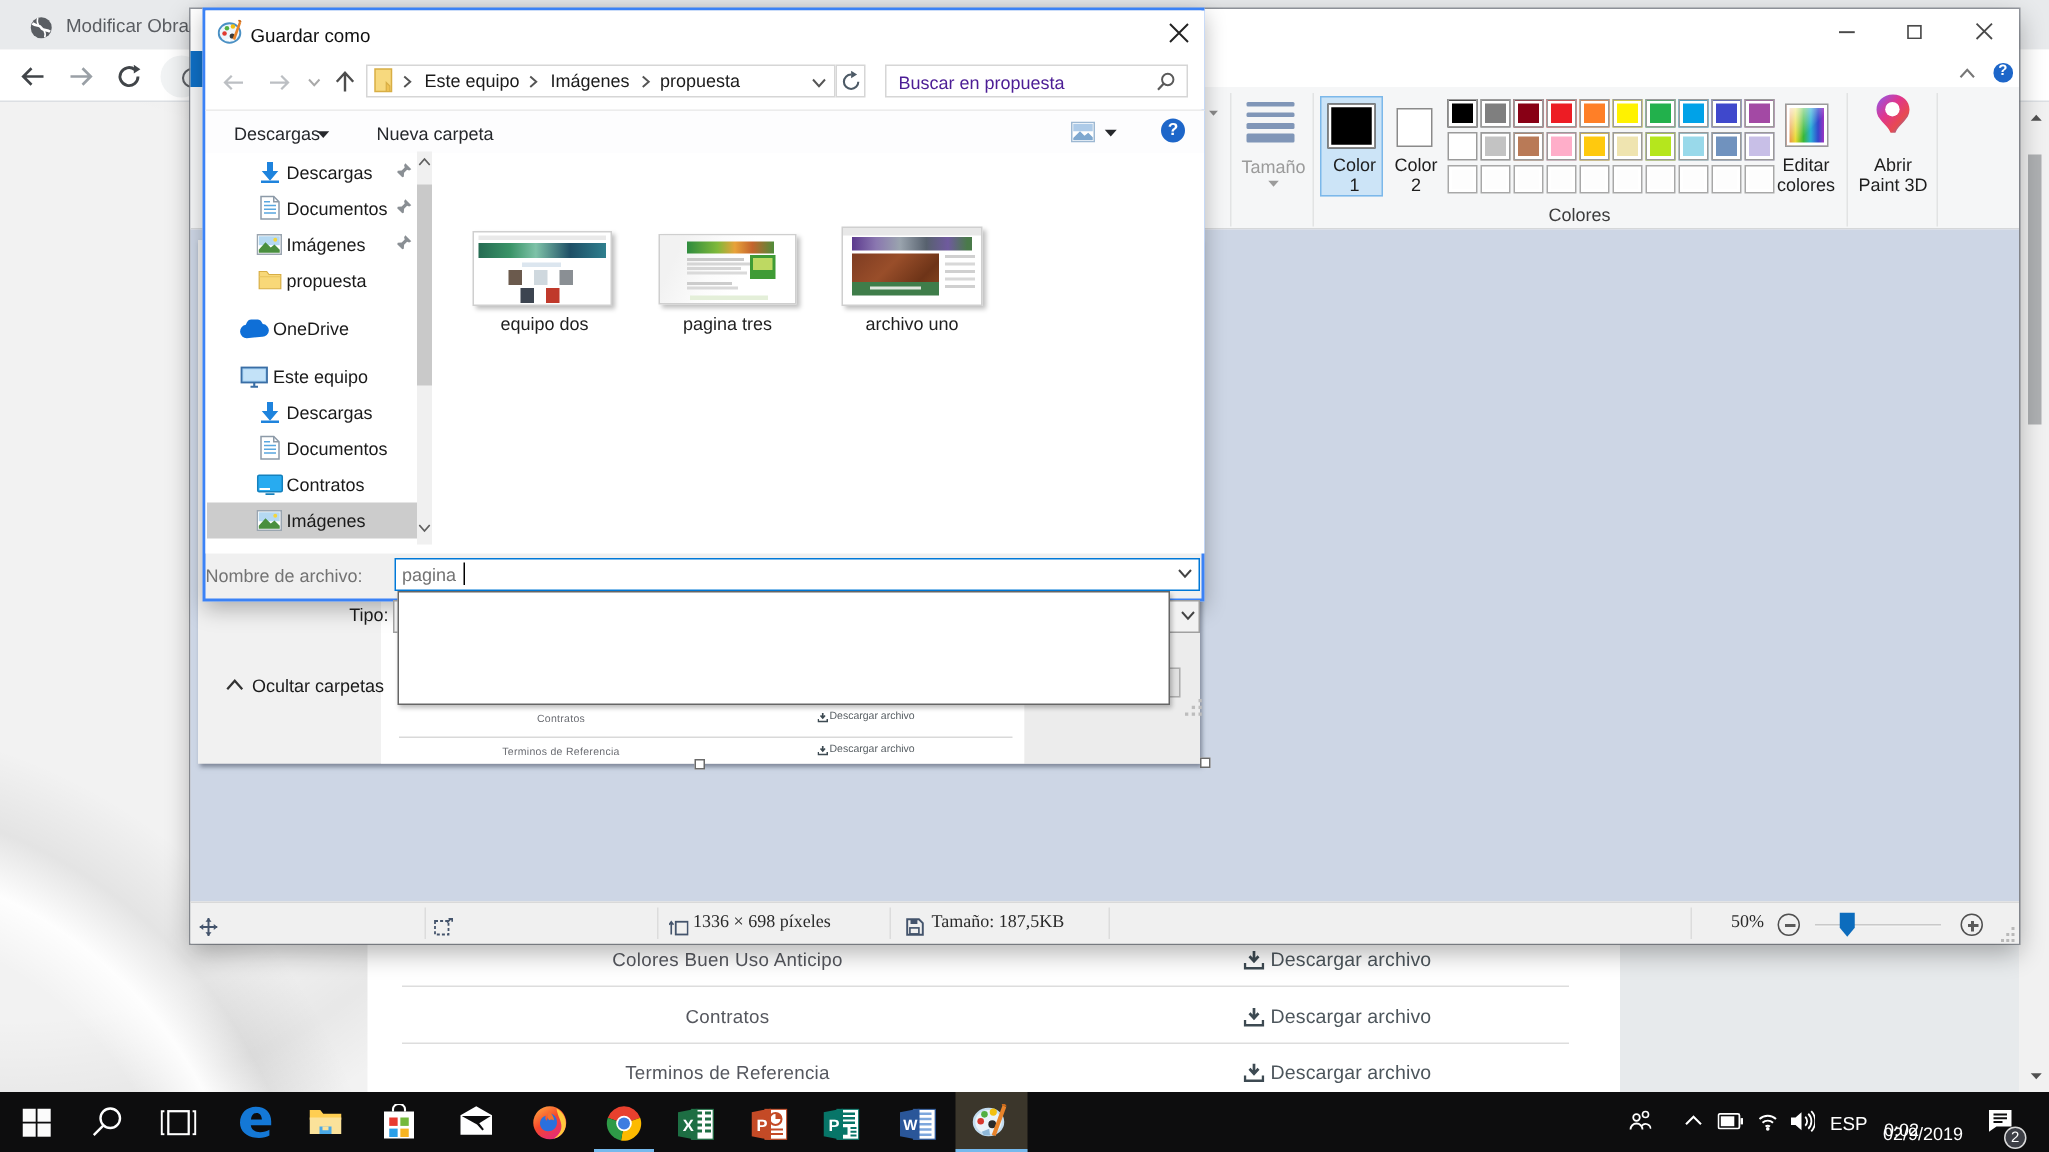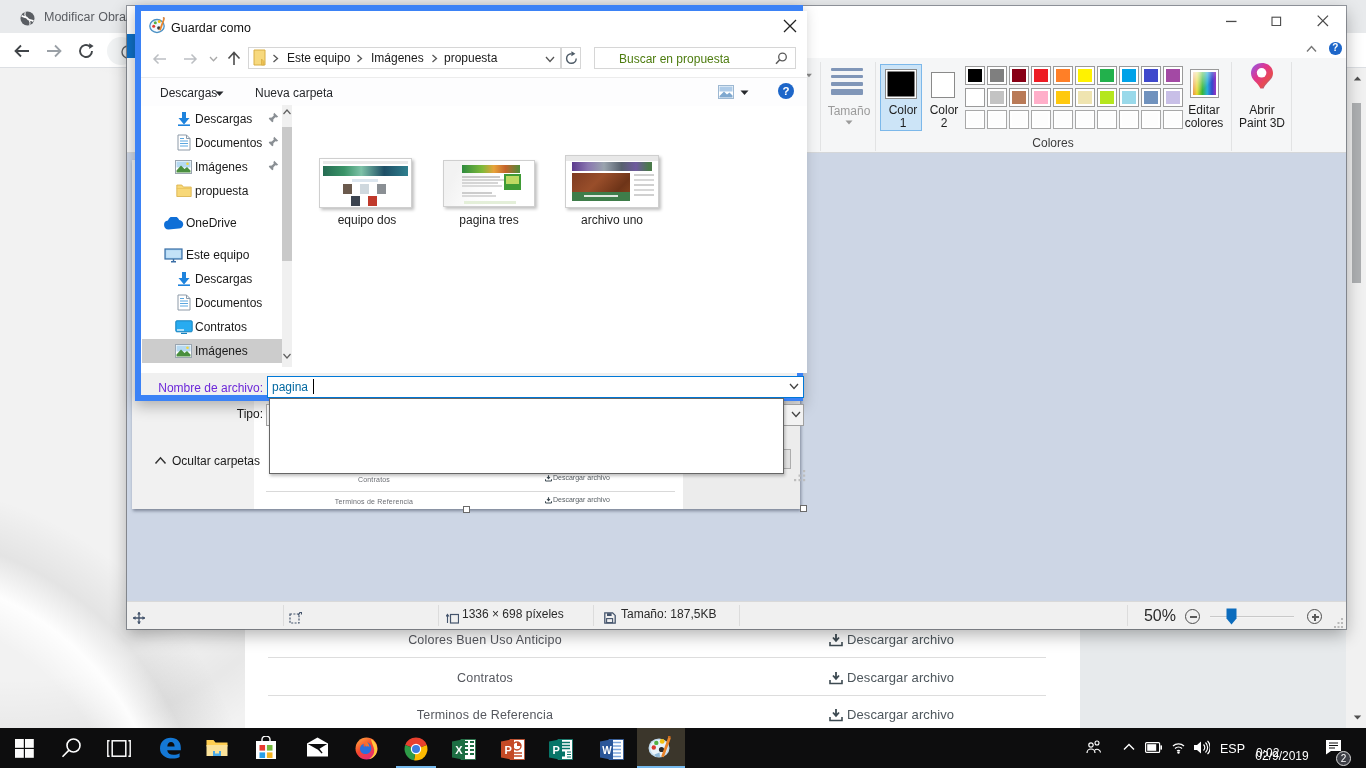--- a/index.html
+++ b/index.html
@@ -22,30 +22,30 @@
   .pdiv { position:absolute; left:268px; width:778px; height:1px; background:#dddddd; }
   .dlink { position:absolute; color:#4d565c; font-size:13px; letter-spacing:0.1px; }
 
   
   #paint { position:absolute; left:127px; top:6px; width:1219px; height:623px; background:#ffffff;
            box-shadow:0 6px 16px rgba(0,0,0,0.30), 0 0 0 1px rgba(130,135,144,0.8); }
   #ribbon { position:absolute; left:0; top:52px; width:1219px; height:95px; background:#f5f6f7; border-bottom:1px solid #d5d7d9; }
   #filetab { position:absolute; left:0px; top:28px; width:9px; height:24px; background:#0f6fc5; }
   #pcanvas { position:absolute; left:0px; top:147px; width:1219px; height:448px; background:#cdd6e5; }
   #pimg { position:absolute; left:5px; top:7px; width:668px; height:349px; background:#efefef; box-shadow:1px 2px 3px rgba(60,70,90,0.55); }
-  #pstatus { position:absolute; left:0; top:595px; width:1219px; height:28px; background:#f0f0f0; border-top:1px solid #d9d9d9; }
+  #pstatus { position:absolute; left:0; top:595px; width:1219px; height:28px; background:#f0f0f0; border-top:1px solid #d9d9d9;font-family:Liberation Serif, serif; }
   .ssep { position:absolute; top:3px; width:1px; height:21px; background:#dcdcdc; }
   .swatch { position:absolute; width:20px; height:19px; border:1px solid #9a9a9a; box-shadow:inset 0 0 0 2px #ffffff; }
   .swempty { position:absolute; width:20px; height:19px; border:1px solid #a8a8a8; background:#fdfdfd; box-shadow:inset 0 0 0 2px #ffffff; }
   .rlabel { position:absolute; font-size:12px; color:#1e1e1e; text-align:center; line-height:12.5px; }
   .rsep { position:absolute; top:4px; width:1px; height:89px; background:#e2e3e4; }
 
   
   #dlg { position:absolute; left:135px; top:5px; width:668px; height:396px; background:#f0f0f0;
-         border:6px solid #3b82f6; box-shadow:0 5px 14px rgba(0,0,0,0.28); }
+         border:2px solid #3b82f6; box-shadow:0 5px 14px rgba(0,0,0,0.28); }
   #dlgtop { position:absolute; left:0; top:0; width:666px; height:66px; background:#ffffff; }
   #dlgtools { position:absolute; left:0; top:66px; width:666px; height:29px; background:#fdfdfe; border-top:1px solid #ececec; }
   #dlgfiles { position:absolute; left:0; top:95px; width:666px; height:267px; background:#ffffff; }
   .srow { position:absolute; left:1px; width:140px; height:24px; font-size:12px; color:#1a1a1a; line-height:24px; }
   .navbox { position:absolute; background:#ffffff; border:1px solid #d6d6d6; }
   .thumbshot { position:absolute; background:#fff; border:1px solid #cfcfcf; box-shadow:2px 2px 3px rgba(0,0,0,0.25); }
   .tlabel { position:absolute; font-size:12px; color:#1f1f1f; text-align:center; width:120px; }
 
   
   #taskbar { position:absolute; left:0; top:728px; width:1366px; height:40px; background:#0d0d0e; }
@@ -262,21 +262,21 @@
       </svg>
       <div class="abs" style="left:335px;top:5px;font-size:12px;color:#2a2a2a">1336 × 698 píxeles</div>
 
       <svg class="abs" style="left:477px;top:10px" width="12" height="12" viewBox="0 0 12 12">
         <path d="M0.8 0.8 h7.8 l2.6 2.6 v7.8 h-10.4 Z" fill="none" stroke="#44546c" stroke-width="1.3"></path>
         <rect x="3" y="1.2" width="4.6" height="2.8" fill="#44546c"></rect>
         <rect x="2.6" y="6.6" width="6" height="4" fill="none" stroke="#44546c" stroke-width="1.1"></rect>
       </svg>
       <div class="abs" style="left:494px;top:5px;font-size:12px;color:#2a2a2a">Tamaño: 187,5KB</div>
 
-      <div class="abs" style="left:1005px;top:5px;width:44px;font-size:16px;color:#2a2a2a;text-align:right">50%</div>
+      <div class="abs" style="left:1005px;top:5px;width:44px;font-size:12px;color:#2a2a2a;text-align:right">50%</div>
       <div class="abs" style="left:1058px;top:7px;width:15px;height:15px;border:1.2px solid #4f4f4f;border-radius:50%"></div>
       <div class="abs" style="left:1062.5px;top:14.3px;width:7px;height:1.4px;background:#5a5a5a"></div>
       <div class="abs" style="left:1083px;top:13.5px;width:84px;height:2px;background:#c9c9c9;border-bottom:1px solid #f4f4f4"></div>
       <svg class="abs" style="left:1099px;top:6px" width="11" height="18" viewBox="0 0 11 18">
           <path d="M0.5 0.5 h10 v10 L5.5 16.5 L0.5 10.5 Z" fill="#0c6cbd"></path>
         </svg>
       <div class="abs" style="left:1180px;top:7px;width:15px;height:15px;border:1.2px solid #4f4f4f;border-radius:50%"></div>
       <div class="abs" style="left:1184.5px;top:14.3px;width:7px;height:1.4px;background:#5a5a5a"></div>
       <div class="abs" style="left:1187.3px;top:11.5px;width:1.4px;height:7px;background:#5a5a5a"></div>
       <svg class="abs" style="left:1207px;top:16px" width="10" height="10" viewBox="0 0 10 10">
@@ -346,21 +346,21 @@
         <path d="M1 1 L5 5.5 L9 1" stroke="#555" stroke-width="1.3" fill="none"></path>
       </svg>
 
     <div class="navbox" style="left:420px;top:36px;width:20px;height:22px"></div>
     <svg class="abs" style="left:424px;top:40px" width="13" height="14" viewBox="0 0 13 14">
       <path d="M11.2 7.5 A 4.8 4.8 0 1 1 6.4 2.7" stroke="#4d5a66" stroke-width="1.4" fill="none"></path>
       <path d="M6.4 0.2 L6.4 5.2 L10.4 2.7 Z" fill="#4d5a66"></path>
     </svg>
 
     <div class="navbox" style="left:453px;top:36px;width:202px;height:22px"></div>
-    <div class="abs" style="left:478px;top:41px;font-size:12px;color:#4d7c0f">Buscar en propuesta</div>
+    <div class="abs" style="left:462px;top:41px;font-size:12px;color:#4c1d95">Buscar en propuesta</div>
     <svg class="abs" style="left:634px;top:41px" width="13" height="13" viewBox="0 0 13 13">
       <circle cx="7.5" cy="5" r="3.8" fill="none" stroke="#5a5a5a" stroke-width="1.3"></circle>
       <path d="M4.7 7.8 L1 11.8" stroke="#5a5a5a" stroke-width="1.5"></path>
     </svg>
 
     <div class="abs" style="left:19px;top:75px;font-size:12px;color:#26282c">Descargas</div>
     <svg class="abs" style="left:74px;top:80px" width="9" height="6" viewBox="0 0 9 6">
         <path d="M0.5 0.5 L4.5 5 L8.5 0.5 Z" fill="#26282c"></path>
       </svg>
     <div class="abs" style="left:114px;top:75px;font-size:12px;color:#26282c">Nueva carpeta</div>
@@ -488,23 +488,23 @@
       <div class="abs" style="left:6px;top:36px;width:58px;height:9px;background:#3f7d4a"></div>
       <div class="abs" style="left:18px;top:39px;width:34px;height:2px;background:#dfe8df"></div>
       <div class="abs" style="left:68px;top:18px;width:20px;height:2px;background:#d0d0d0"></div>
       <div class="abs" style="left:68px;top:23px;width:20px;height:2px;background:#d8d8d8"></div>
       <div class="abs" style="left:68px;top:28px;width:20px;height:2px;background:#d0d0d0"></div>
       <div class="abs" style="left:68px;top:33px;width:20px;height:2px;background:#d8d8d8"></div>
       <div class="abs" style="left:68px;top:38px;width:20px;height:2px;background:#d0d0d0"></div>
     </div>
     <div class="tlabel" style="left:411px;top:202px">archivo uno</div>
 
-    <div class="abs" style="left:0px;top:370px;width:122px;font-size:12px;color:#6d28d9;text-align:right">Nombre de archivo:</div>
+    <div class="abs" style="left:0px;top:370px;width:122px;font-size:12px;color:#737373;">Nombre de archivo:</div>
     <div class="abs" style="left:126px;top:365px;width:537px;height:22px;background:#fff;border:1px solid #0078d7"></div>
-    <div class="abs" style="left:131px;top:369px;font-size:12px;color:#0369a1">pagina</div>
+    <div class="abs" style="left:131px;top:369px;font-size:12px;color:#737373">pagina</div>
     <div class="abs" style="left:172px;top:368px;width:1px;height:15px;background:#000"></div>
     <svg class="abs" style="left:648px;top:372px" width="10" height="7" viewBox="0 0 10 7">
         <path d="M1 1 L5 5.5 L9 1" stroke="#444" stroke-width="1.3" fill="none"></path>
       </svg>
     <div class="abs" style="left:0px;top:396px;width:122px;font-size:12px;color:#1a1a1a;text-align:right">Tipo:</div>
 
     <div class="abs" style="left:125px;top:393px;width:538px;height:22px;background:#f2f2f2;border:1px solid #a0a0a0"></div>
     <svg class="abs" style="left:650px;top:400px" width="10" height="7" viewBox="0 0 10 7">
         <path d="M1 1 L5 5.5 L9 1" stroke="#444" stroke-width="1.3" fill="none"></path>
       </svg>

